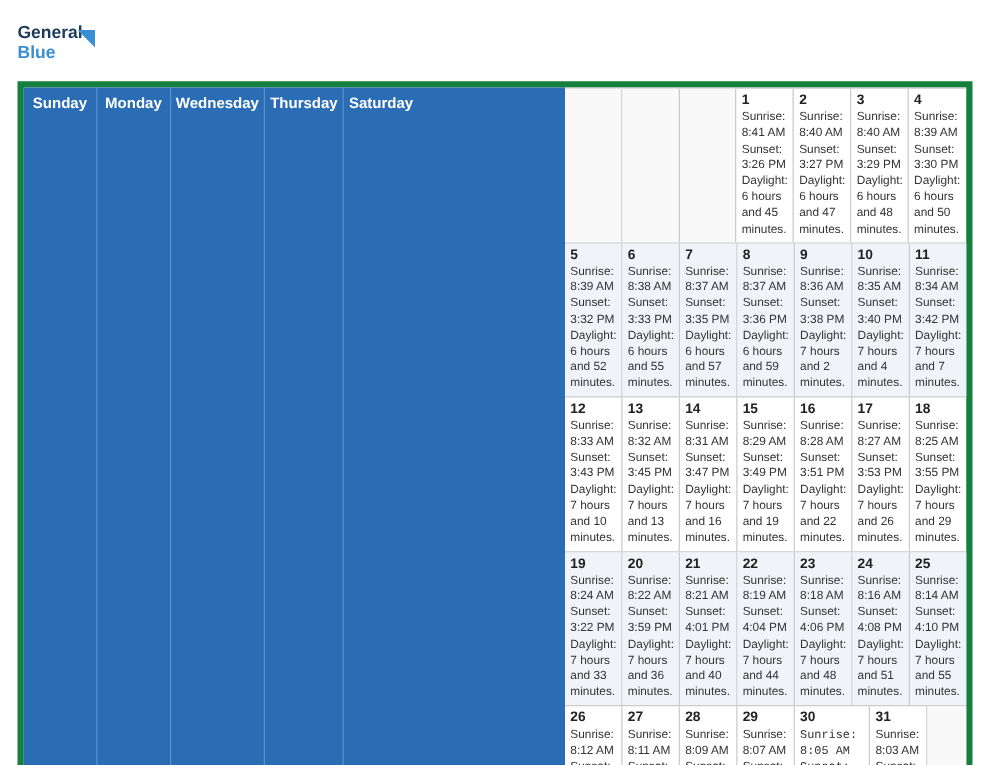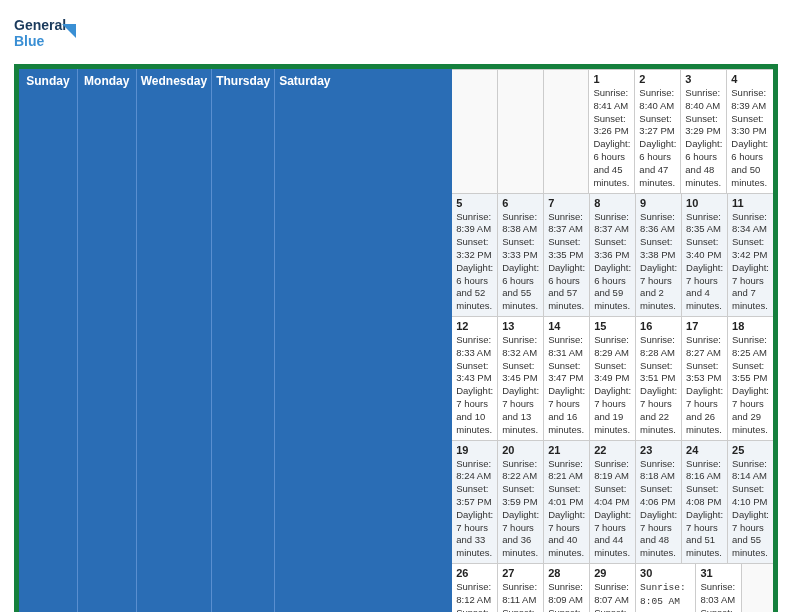--- a/index.html
+++ b/index.html
@@ -217,21 +217,21 @@
 Sunset: 3:53 PM
 Daylight: 7 hours
 and 26 minutes.</span></div>
           <div class="cal-cell"><span class="day-num">18</span><span class="cell-text" style="white-space: pre-line;">Sunrise: 8:25 AM
 Sunset: 3:55 PM
 Daylight: 7 hours
 and 29 minutes.</span></div>
         </div>
         <div class="cal-row">
           <div class="cal-cell"><span class="day-num">19</span><span class="cell-text" style="white-space: pre-line;">Sunrise: 8:24 AM
-Sunset: 3:57 PM
+Sunset: 3:22 PM
 Daylight: 7 hours
 and 33 minutes.</span></div>
           <div class="cal-cell"><span class="day-num">20</span><span class="cell-text" style="white-space: pre-line;">Sunrise: 8:22 AM
 Sunset: 3:59 PM
 Daylight: 7 hours
 and 36 minutes.</span></div>
           <div class="cal-cell"><span class="day-num">21</span><span class="cell-text" style="white-space: pre-line;">Sunrise: 8:21 AM
 Sunset: 4:01 PM
 Daylight: 7 hours
 and 40 minutes.</span></div>

